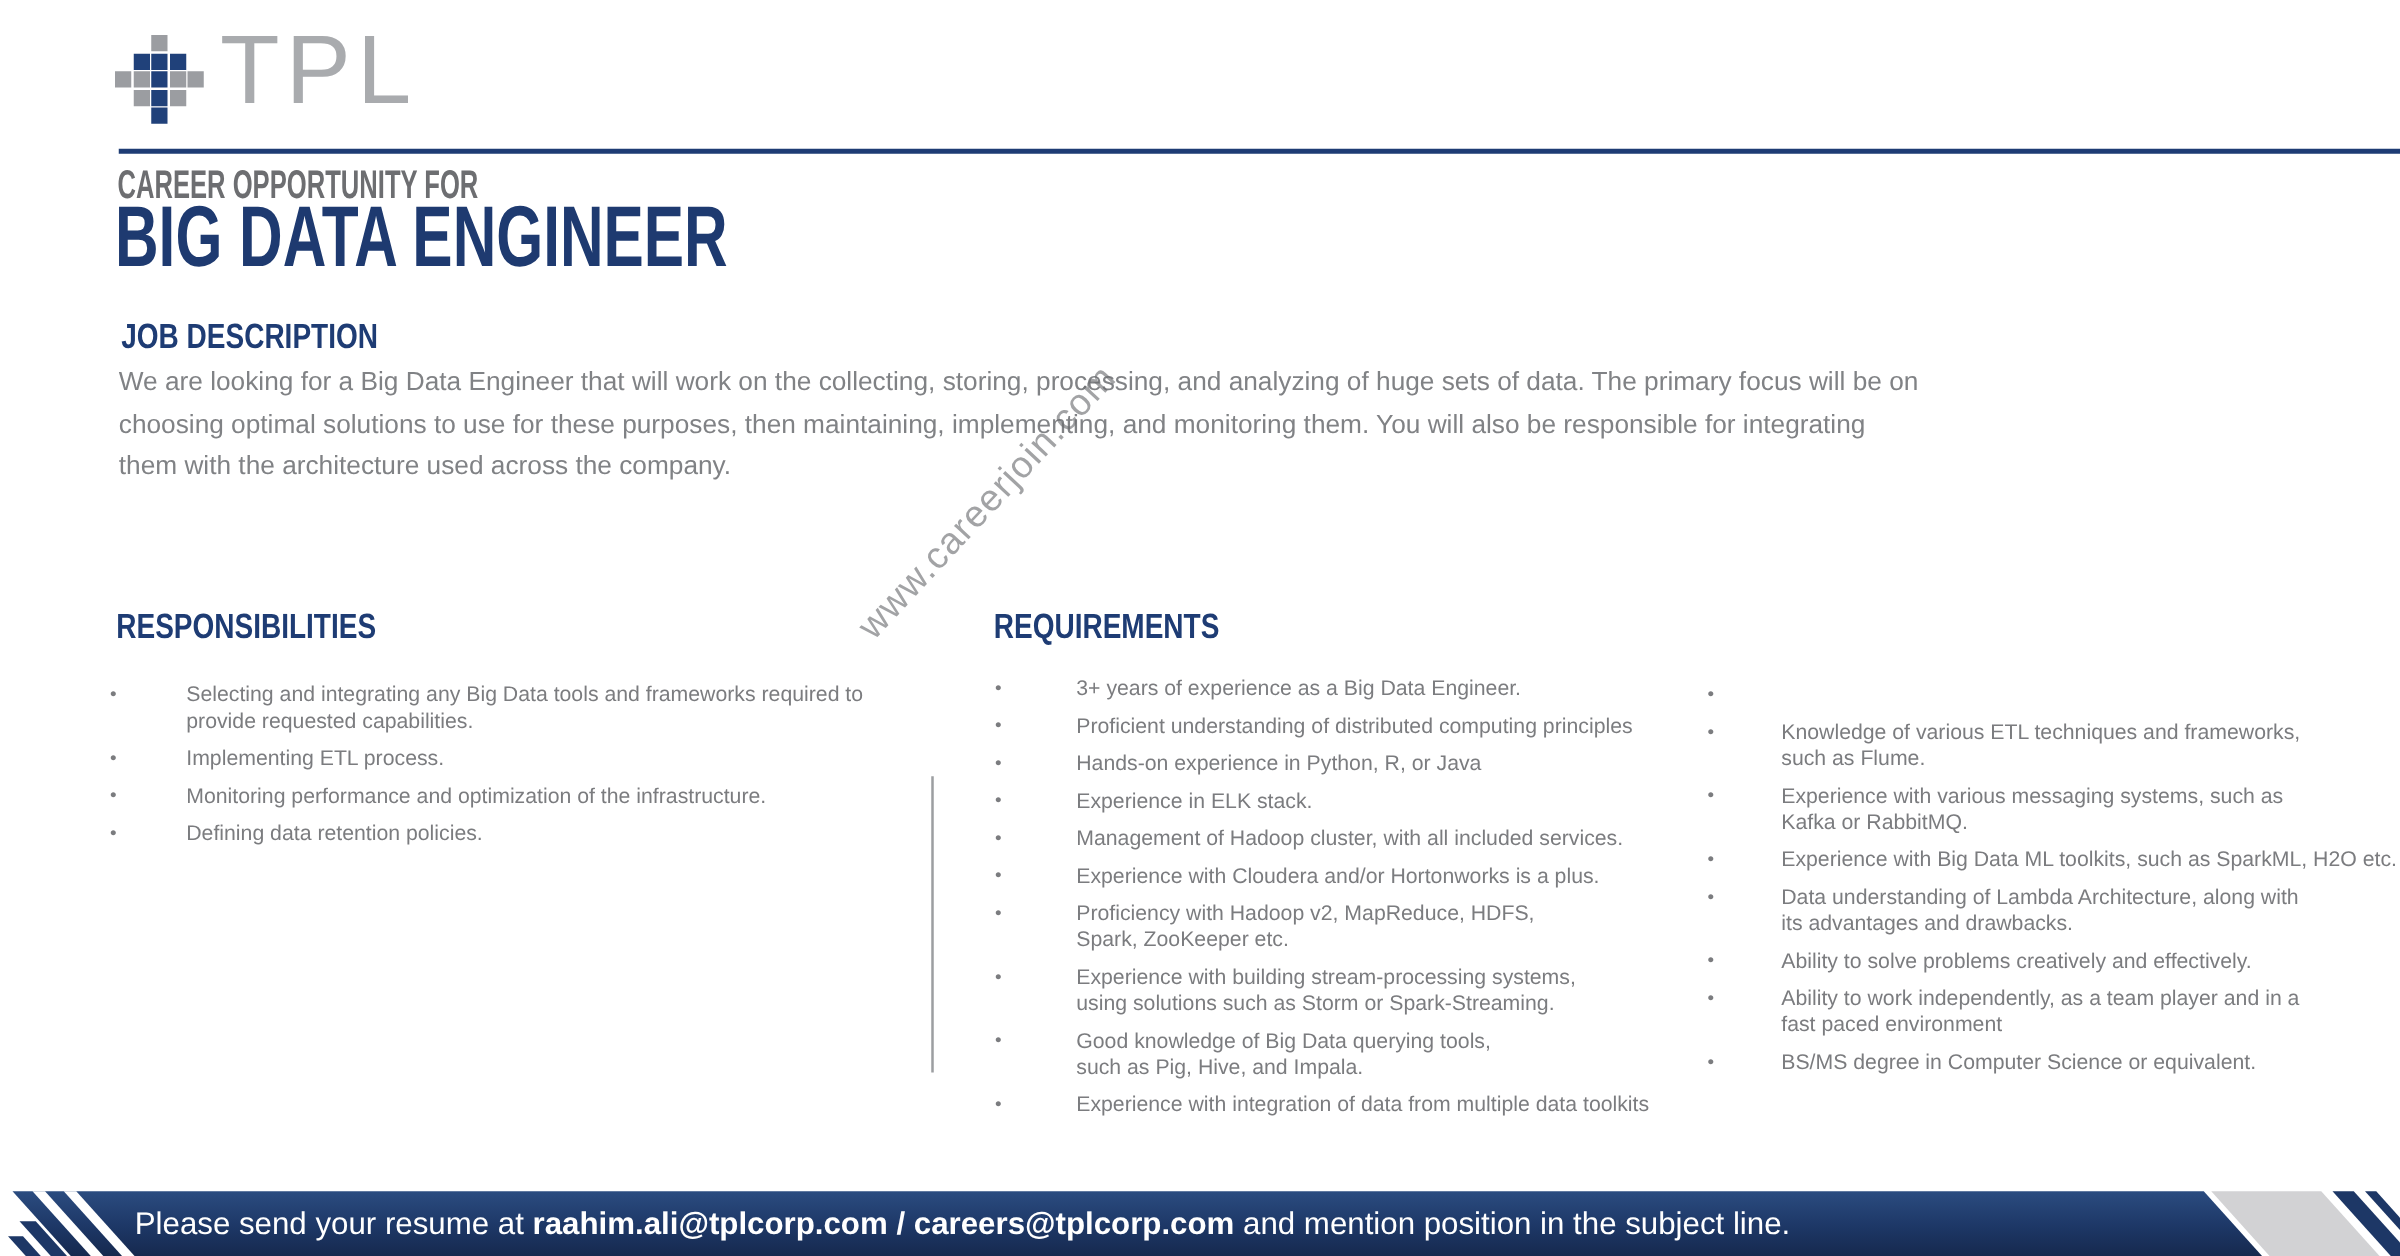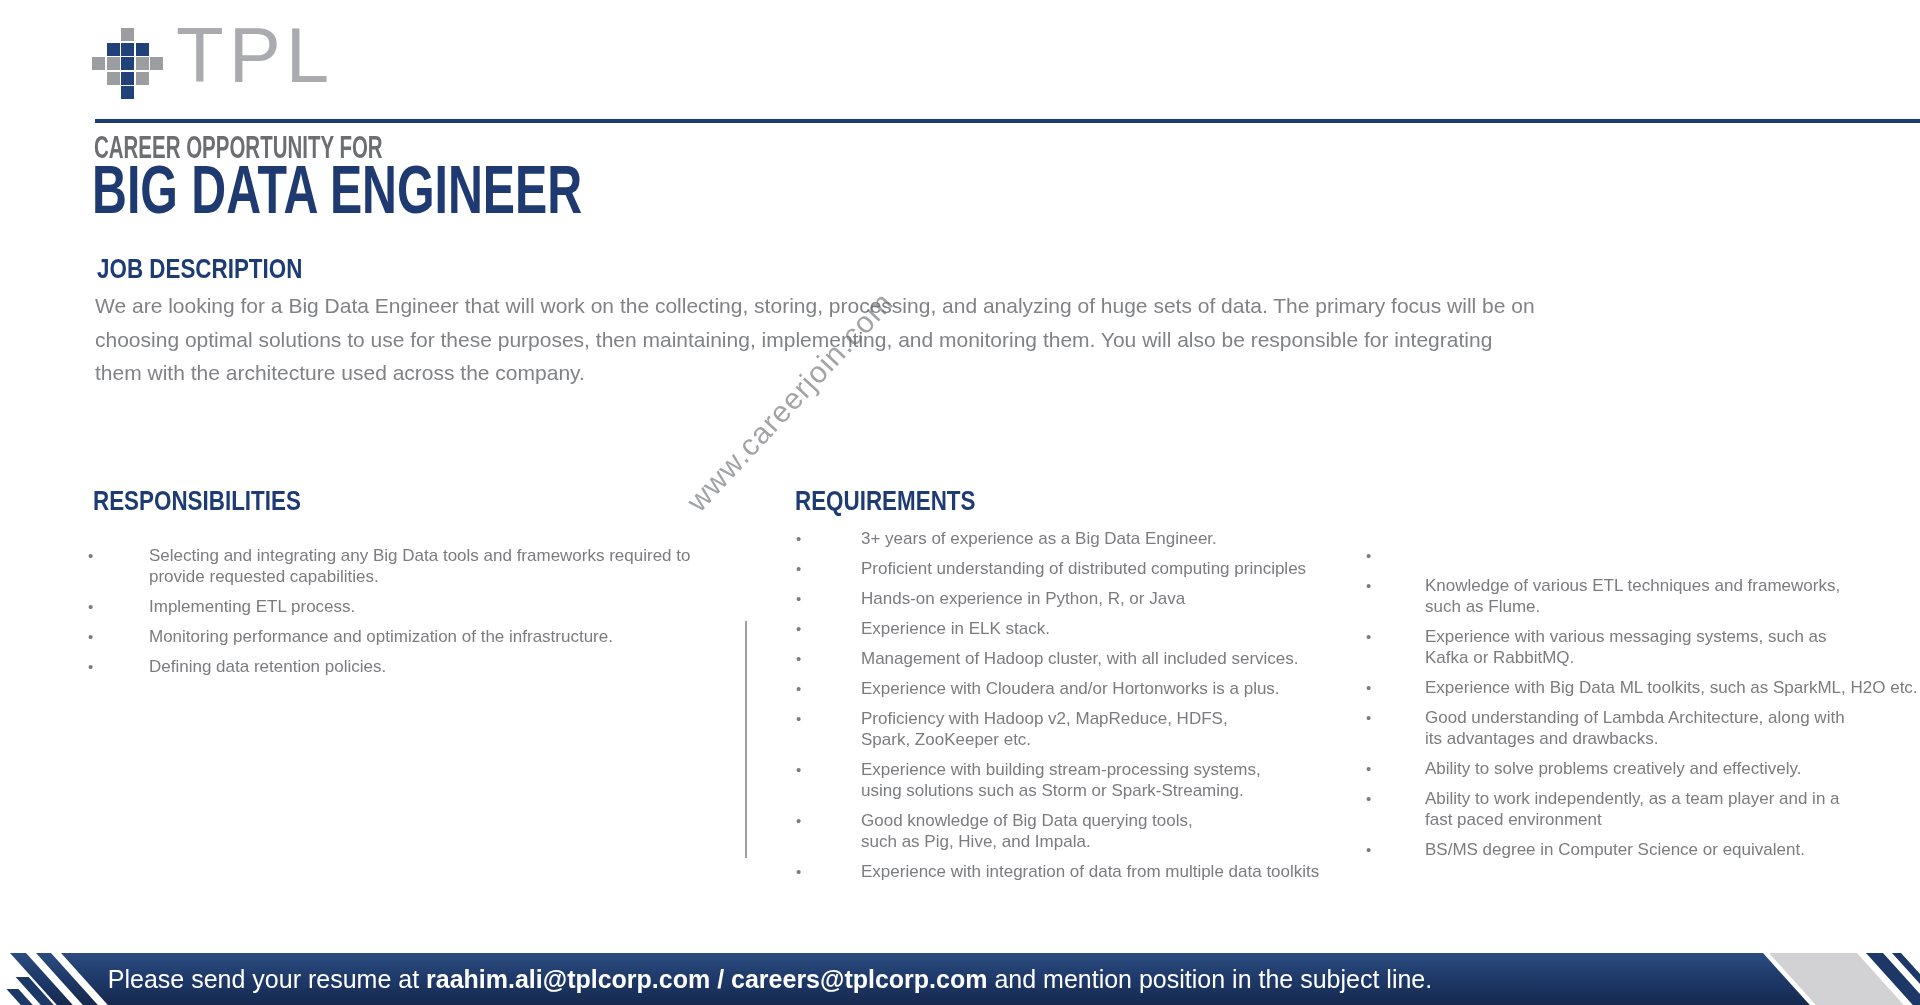--- a/index.html
+++ b/index.html
@@ -26,21 +26,21 @@
   .sh-resp{left:93px;top:486px;}
   .sh-req{left:795px;top:486px;}
 
   
   .jd-body{position:absolute;left:95px;top:289px;width:1790px;font-size:21px;line-height:33.5px;
            color:#808285;white-space:pre-line;}
 
   
   .bullet-list{position:absolute;}
   .list-resp{left:88px;top:545px;}
-  .list-req1{left:796px;top:528px;}
+  .list-req1{left:796px;top:540px;}
   .list-req2{left:1366px;top:545px;}
   .bullet-item{display:flex;margin-bottom:9px;gap:29px;}
   .bullet-dot{flex:0 0 auto;color:#7b7c7f;font-size:15px;line-height:21px;}
   .list-resp .bullet-dot{width:32px;}
   .list-req1 .bullet-dot{width:36px;}
   .list-req2 .bullet-dot{width:30px;}
   .bullet-dot::before{content:"\2022";}
   .bullet-text{font-size:17px;line-height:21px;color:#7b7c7f;white-space:pre;}
 
   .col-divider{position:absolute;left:745px;top:621px;width:2px;height:237px;background:#9c9ea1;}
@@ -216,21 +216,21 @@
 Kafka or RabbitMQ.</span>
       </div>
 
       <div class="bullet-item">
         <span class="bullet-dot"></span>
         <span class="bullet-text">Experience with Big Data ML toolkits, such as SparkML, H2O etc.</span>
       </div>
 
       <div class="bullet-item">
         <span class="bullet-dot"></span>
-        <span class="bullet-text">Good understanding of Lambda Architecture, along with
+        <span class="bullet-text">Data understanding of Lambda Architecture, along with
 its advantages and drawbacks.</span>
       </div>
 
       <div class="bullet-item">
         <span class="bullet-dot"></span>
         <span class="bullet-text">Ability to solve problems creatively and effectively.</span>
       </div>
 
       <div class="bullet-item">
         <span class="bullet-dot"></span>

